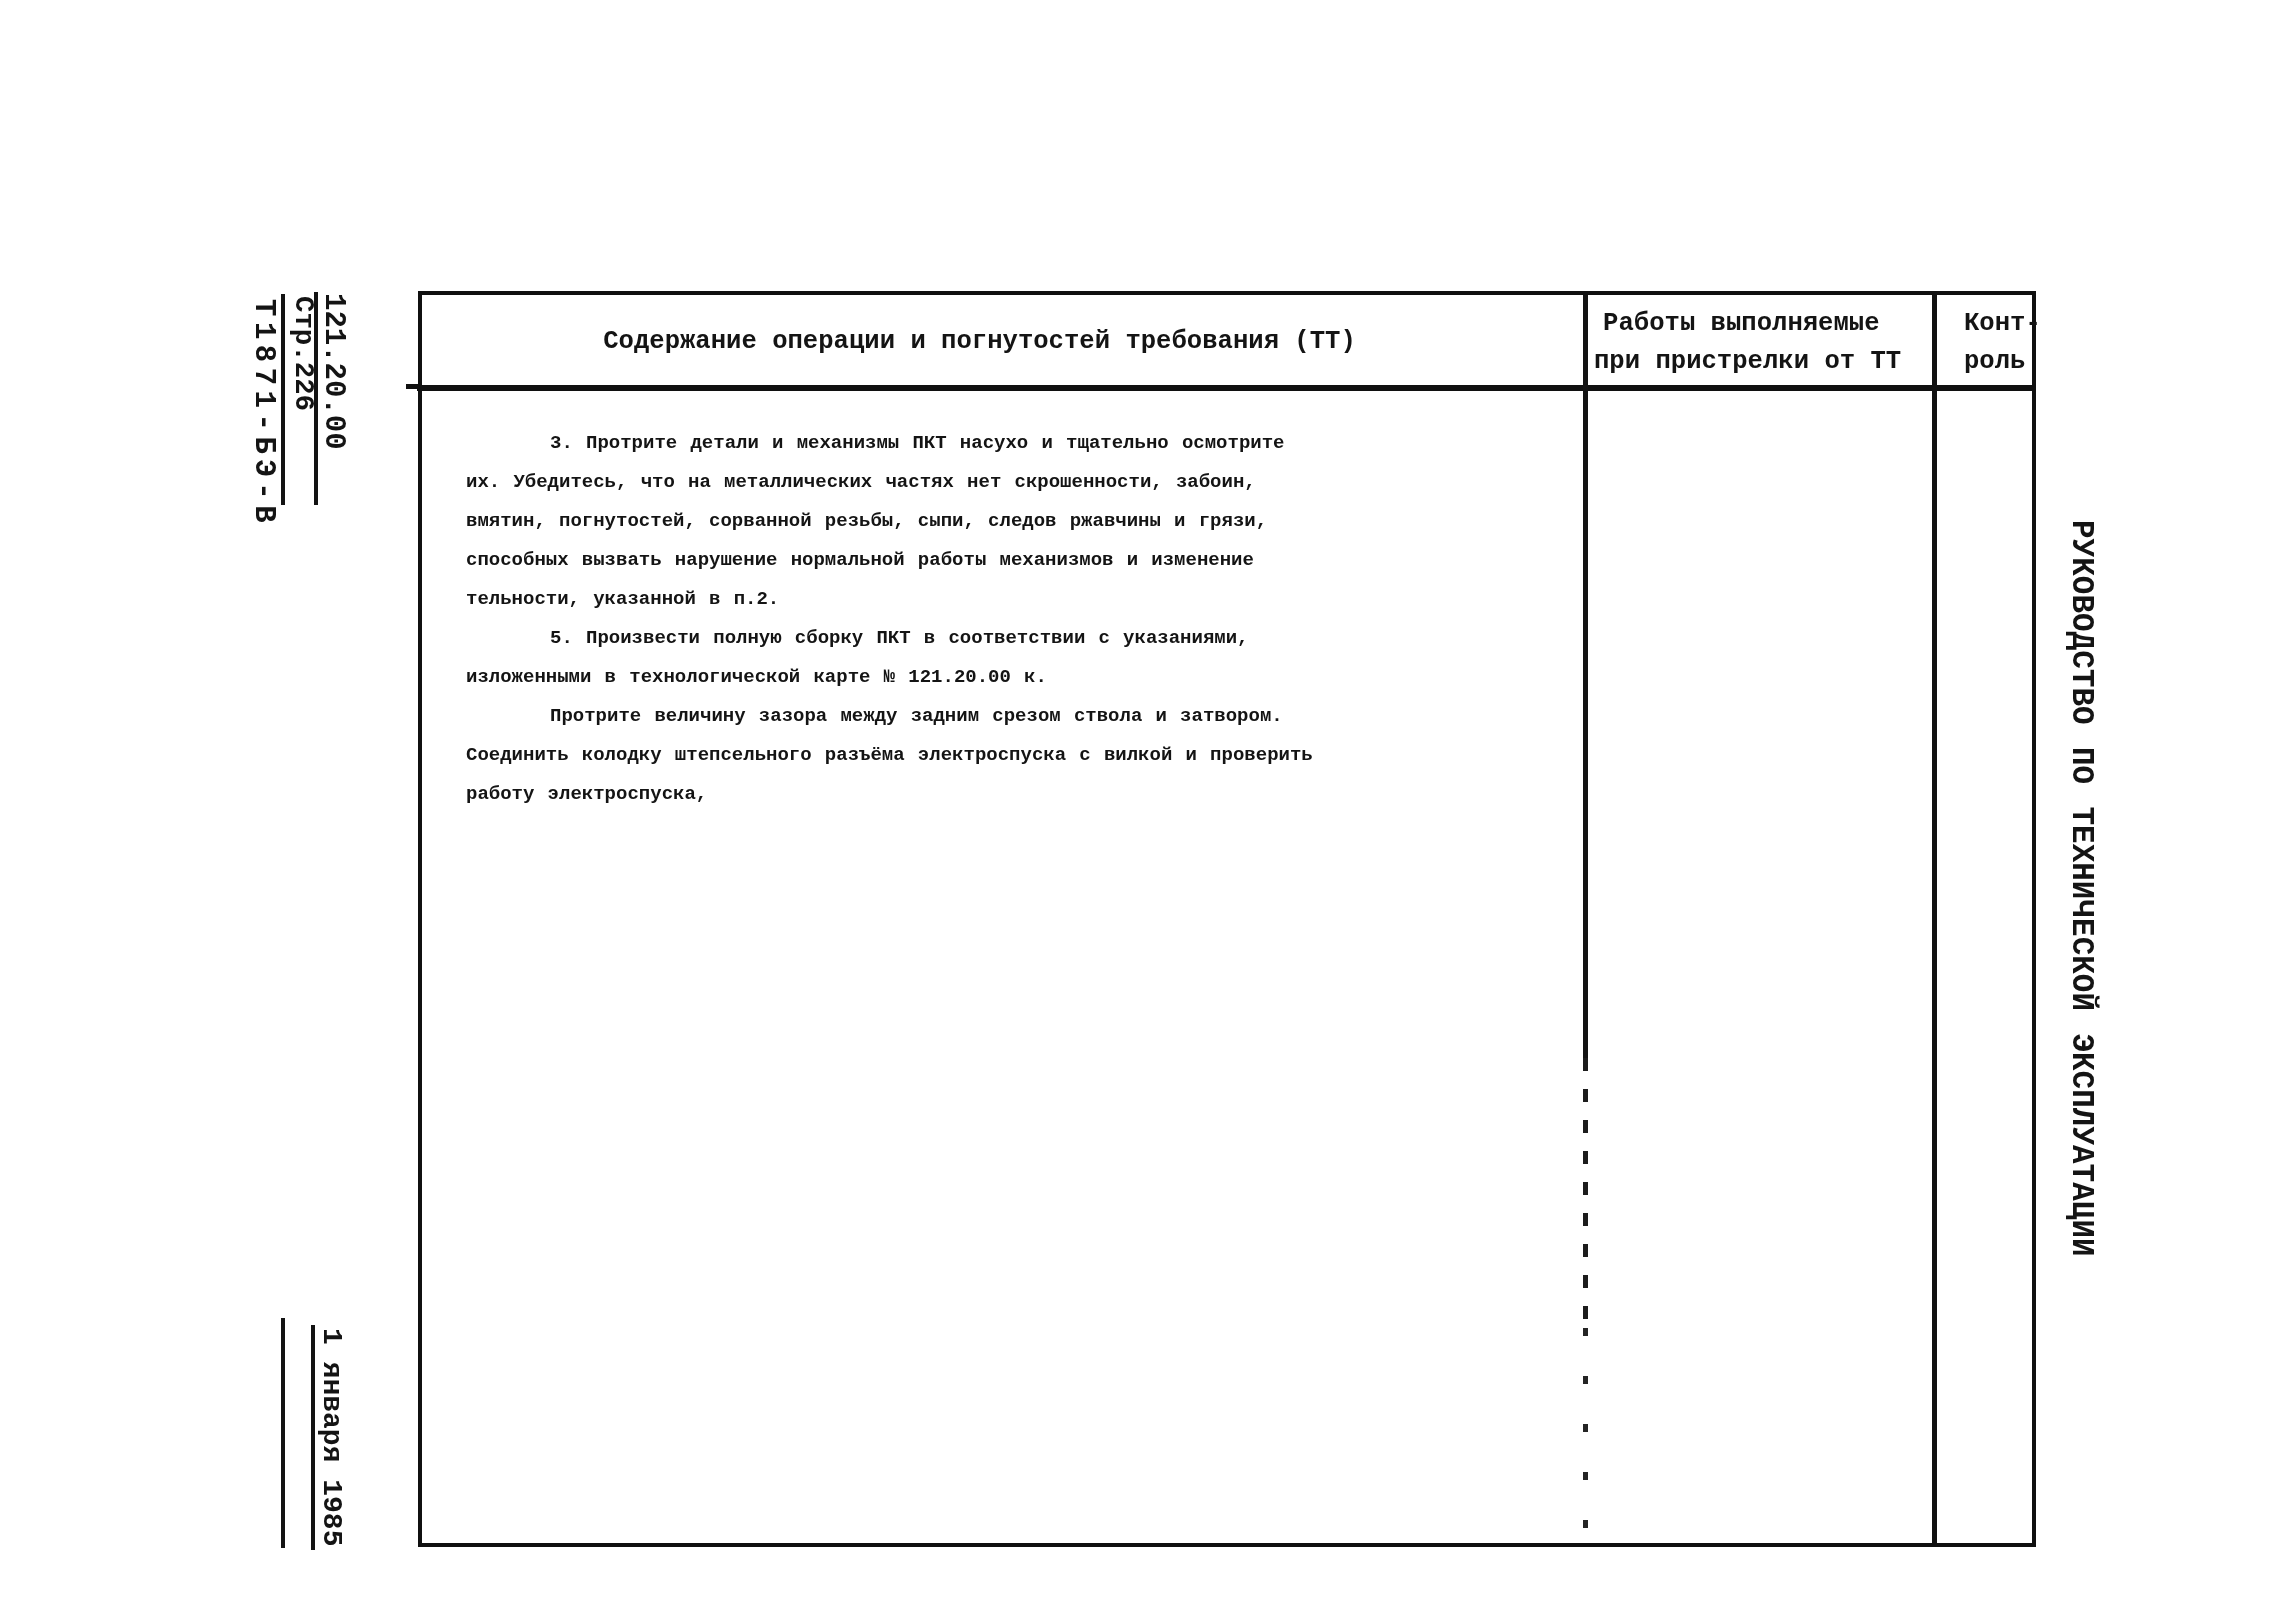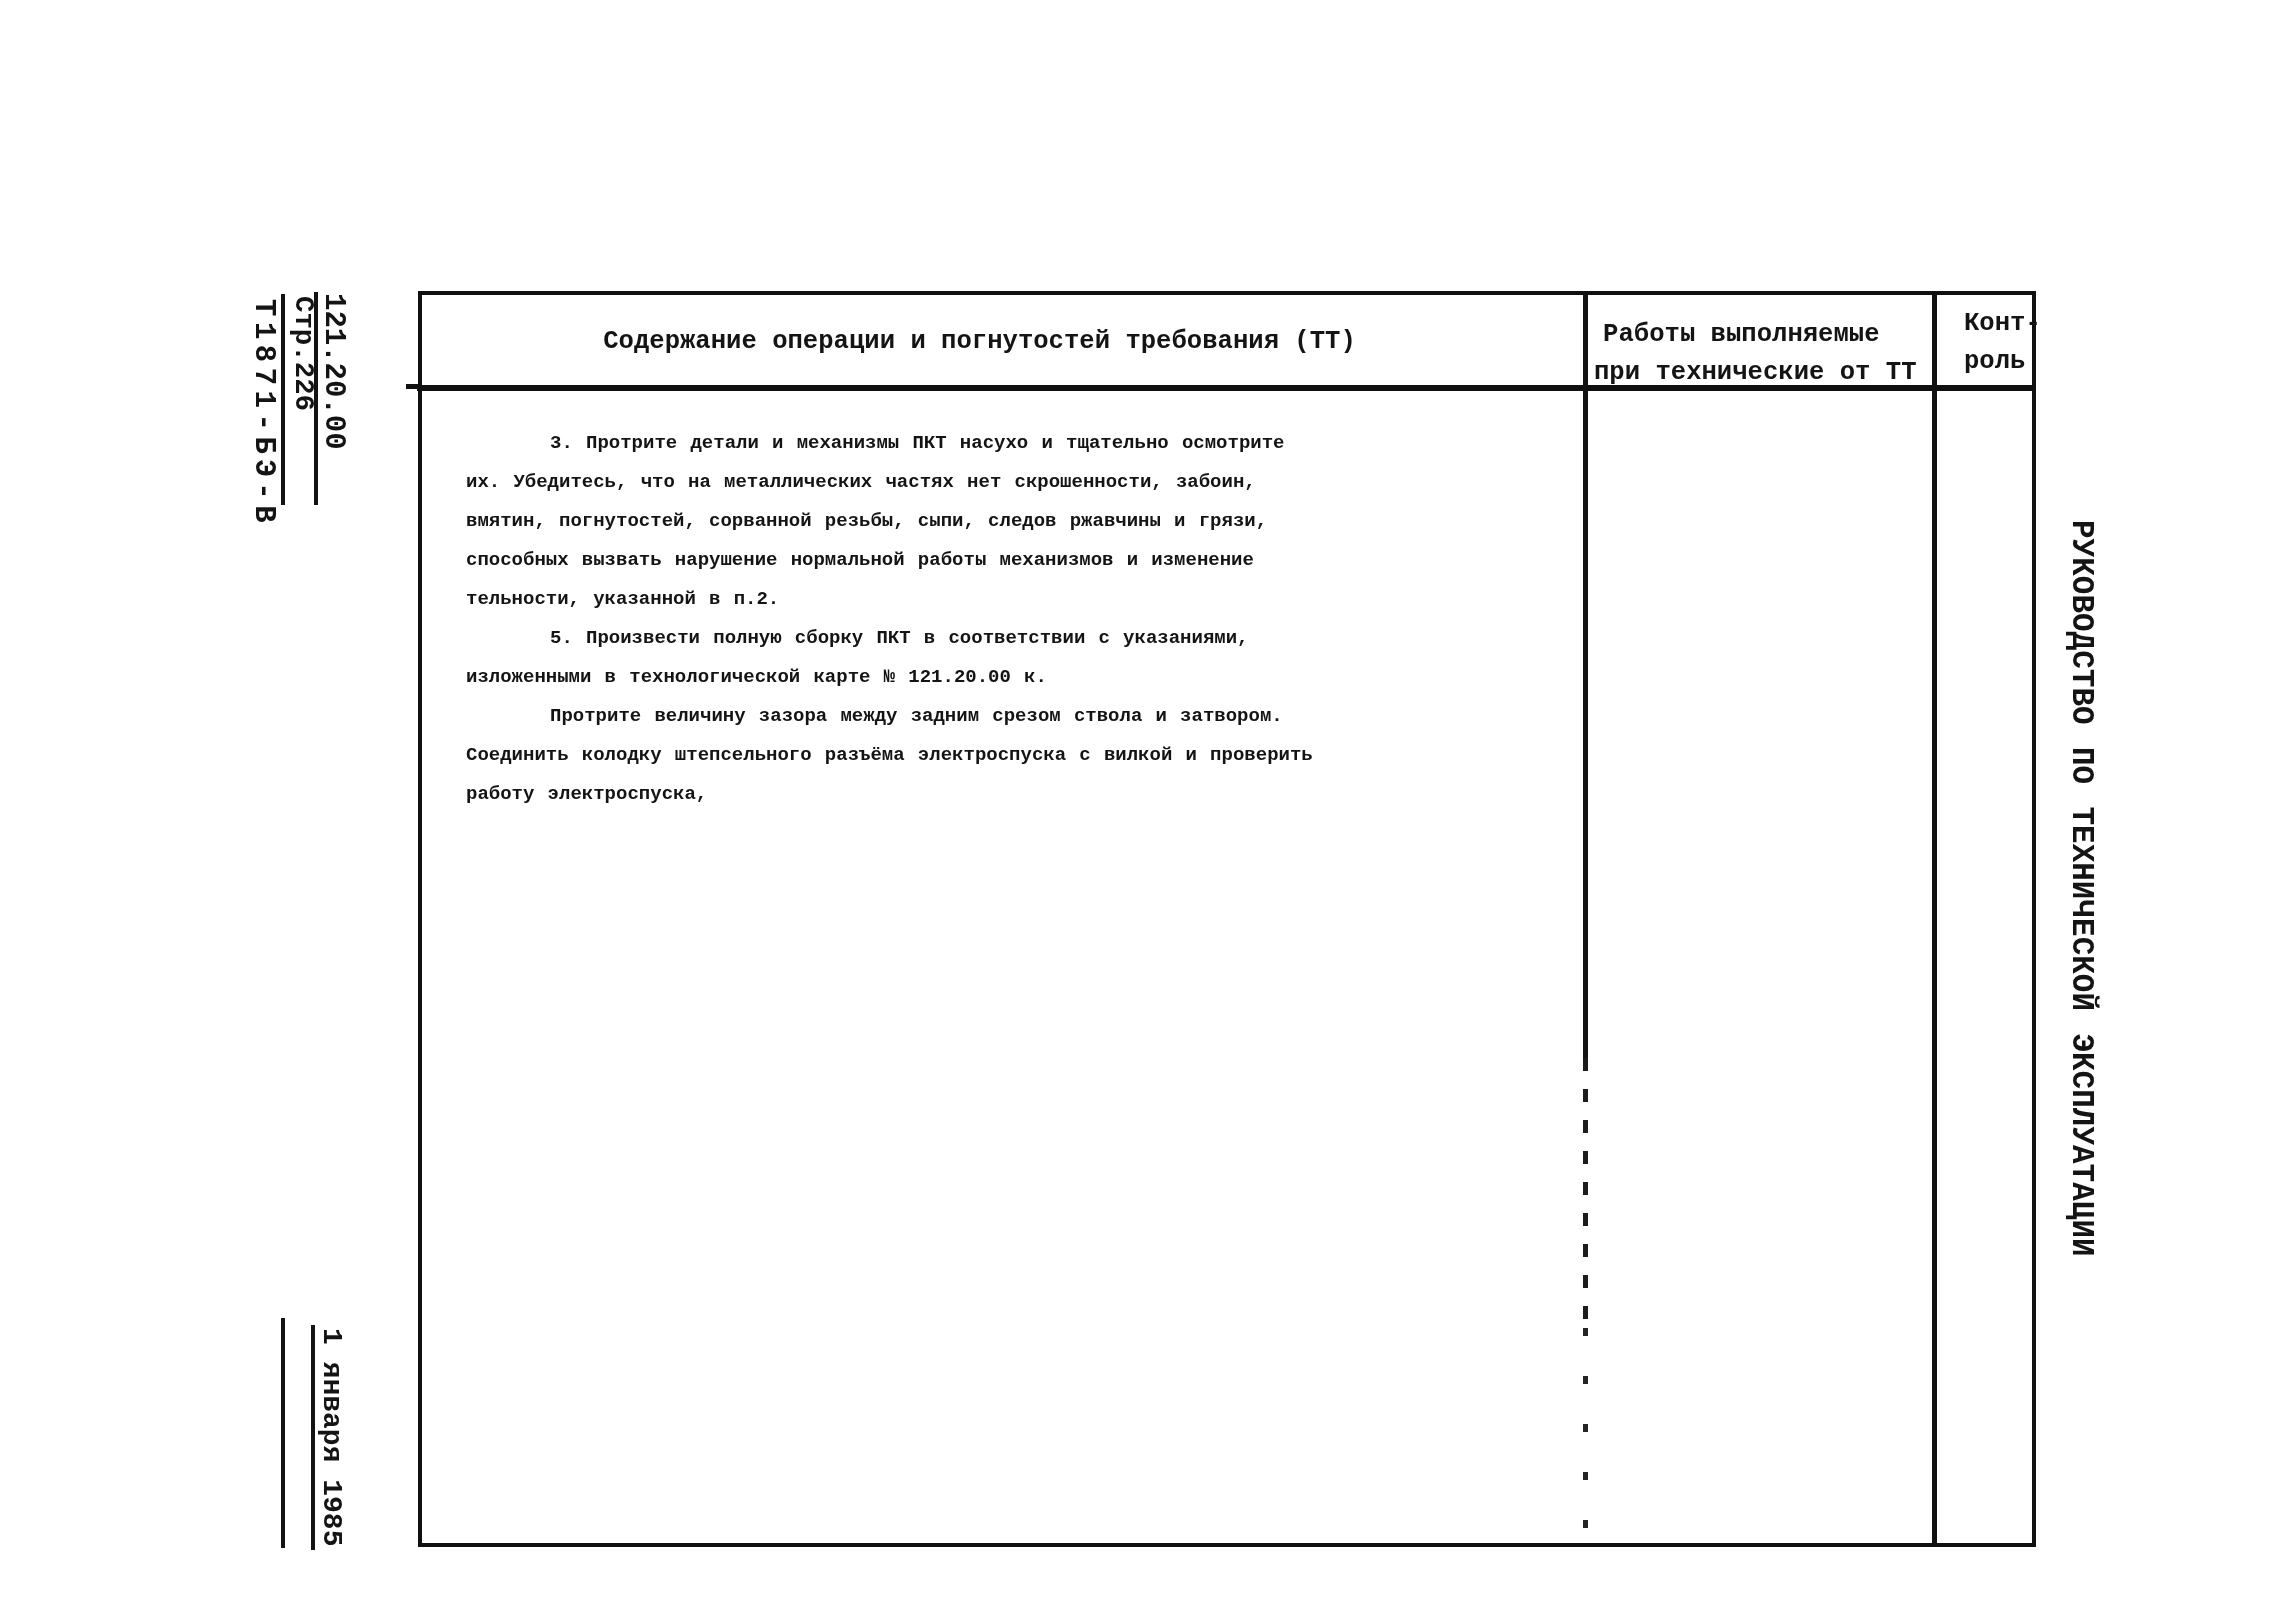--- a/index.html
+++ b/index.html
@@ -44,21 +44,21 @@
   .divider1-solid{position:absolute;left:1161px;top:0;width:4.6px;height:763px;background:#131313;}
   .divider1-dash-a{position:absolute;left:1161px;top:763px;width:4.6px;height:270px;
     background:repeating-linear-gradient(to bottom,#1c1c1c 0 12.8px,transparent 12.8px 31px);}
   .divider1-dash-b{position:absolute;left:1161px;top:1033px;width:4.6px;height:215px;
     background:repeating-linear-gradient(to bottom,#242424 0 8.2px,transparent 8.2px 48px);}
   .divider2{position:absolute;left:1510px;top:0;width:4.6px;height:100%;background:#111111;}
   
   .hcell{position:absolute;font-weight:700;font-size:25.6px;white-space:nowrap;}
   .h-col1{left:0;top:28px;width:1161px;text-align:center;transform:translateX(-23px);line-height:38px;}
   .h-col2{left:1172px;top:10px;line-height:38px;}
-  .h-col2 .l1{padding-left:9.1px;margin-top:11px;}
+  .h-col2 .l1{padding-left:9.1px;}
   .h-col3{left:1542px;top:10px;line-height:38px;}
   
   .body-text{position:absolute;left:44px;top:129px;width:1117px;}
   .bline{
     height:39px;line-height:39px;
     font-size:19px;font-weight:700;
     white-space:nowrap;word-spacing:1.8px;
   }
   .bline.indent{padding-left:84px;}
 </style>
@@ -87,21 +87,21 @@
       <div class="header-sep"></div>
       <div class="divider1-solid"></div>
       <div class="divider1-dash-a"></div>
       <div class="divider1-dash-b"></div>
       <div class="divider2"></div>
 
       <div class="hcell h-col1">Содержание операции и погнутостей требования (ТТ)</div>
 
       <div class="hcell h-col2">
         <div class="l1">Работы выполняемые</div>
-        <div class="l2">при технические от ТТ</div>
+        <div class="l2">при пристрелки от ТТ</div>
       </div>
 
       <div class="hcell h-col3">
         <div>Конт-</div>
         <div>роль</div>
       </div>
 
       <div class="body-text">
         <div class="bline indent">3. Протрите детали и механизмы ПКТ насухо и тщательно осмотрите</div>
         <div class="bline">их. Убедитесь, что на металлических частях нет скрошенности, забоин,</div>

